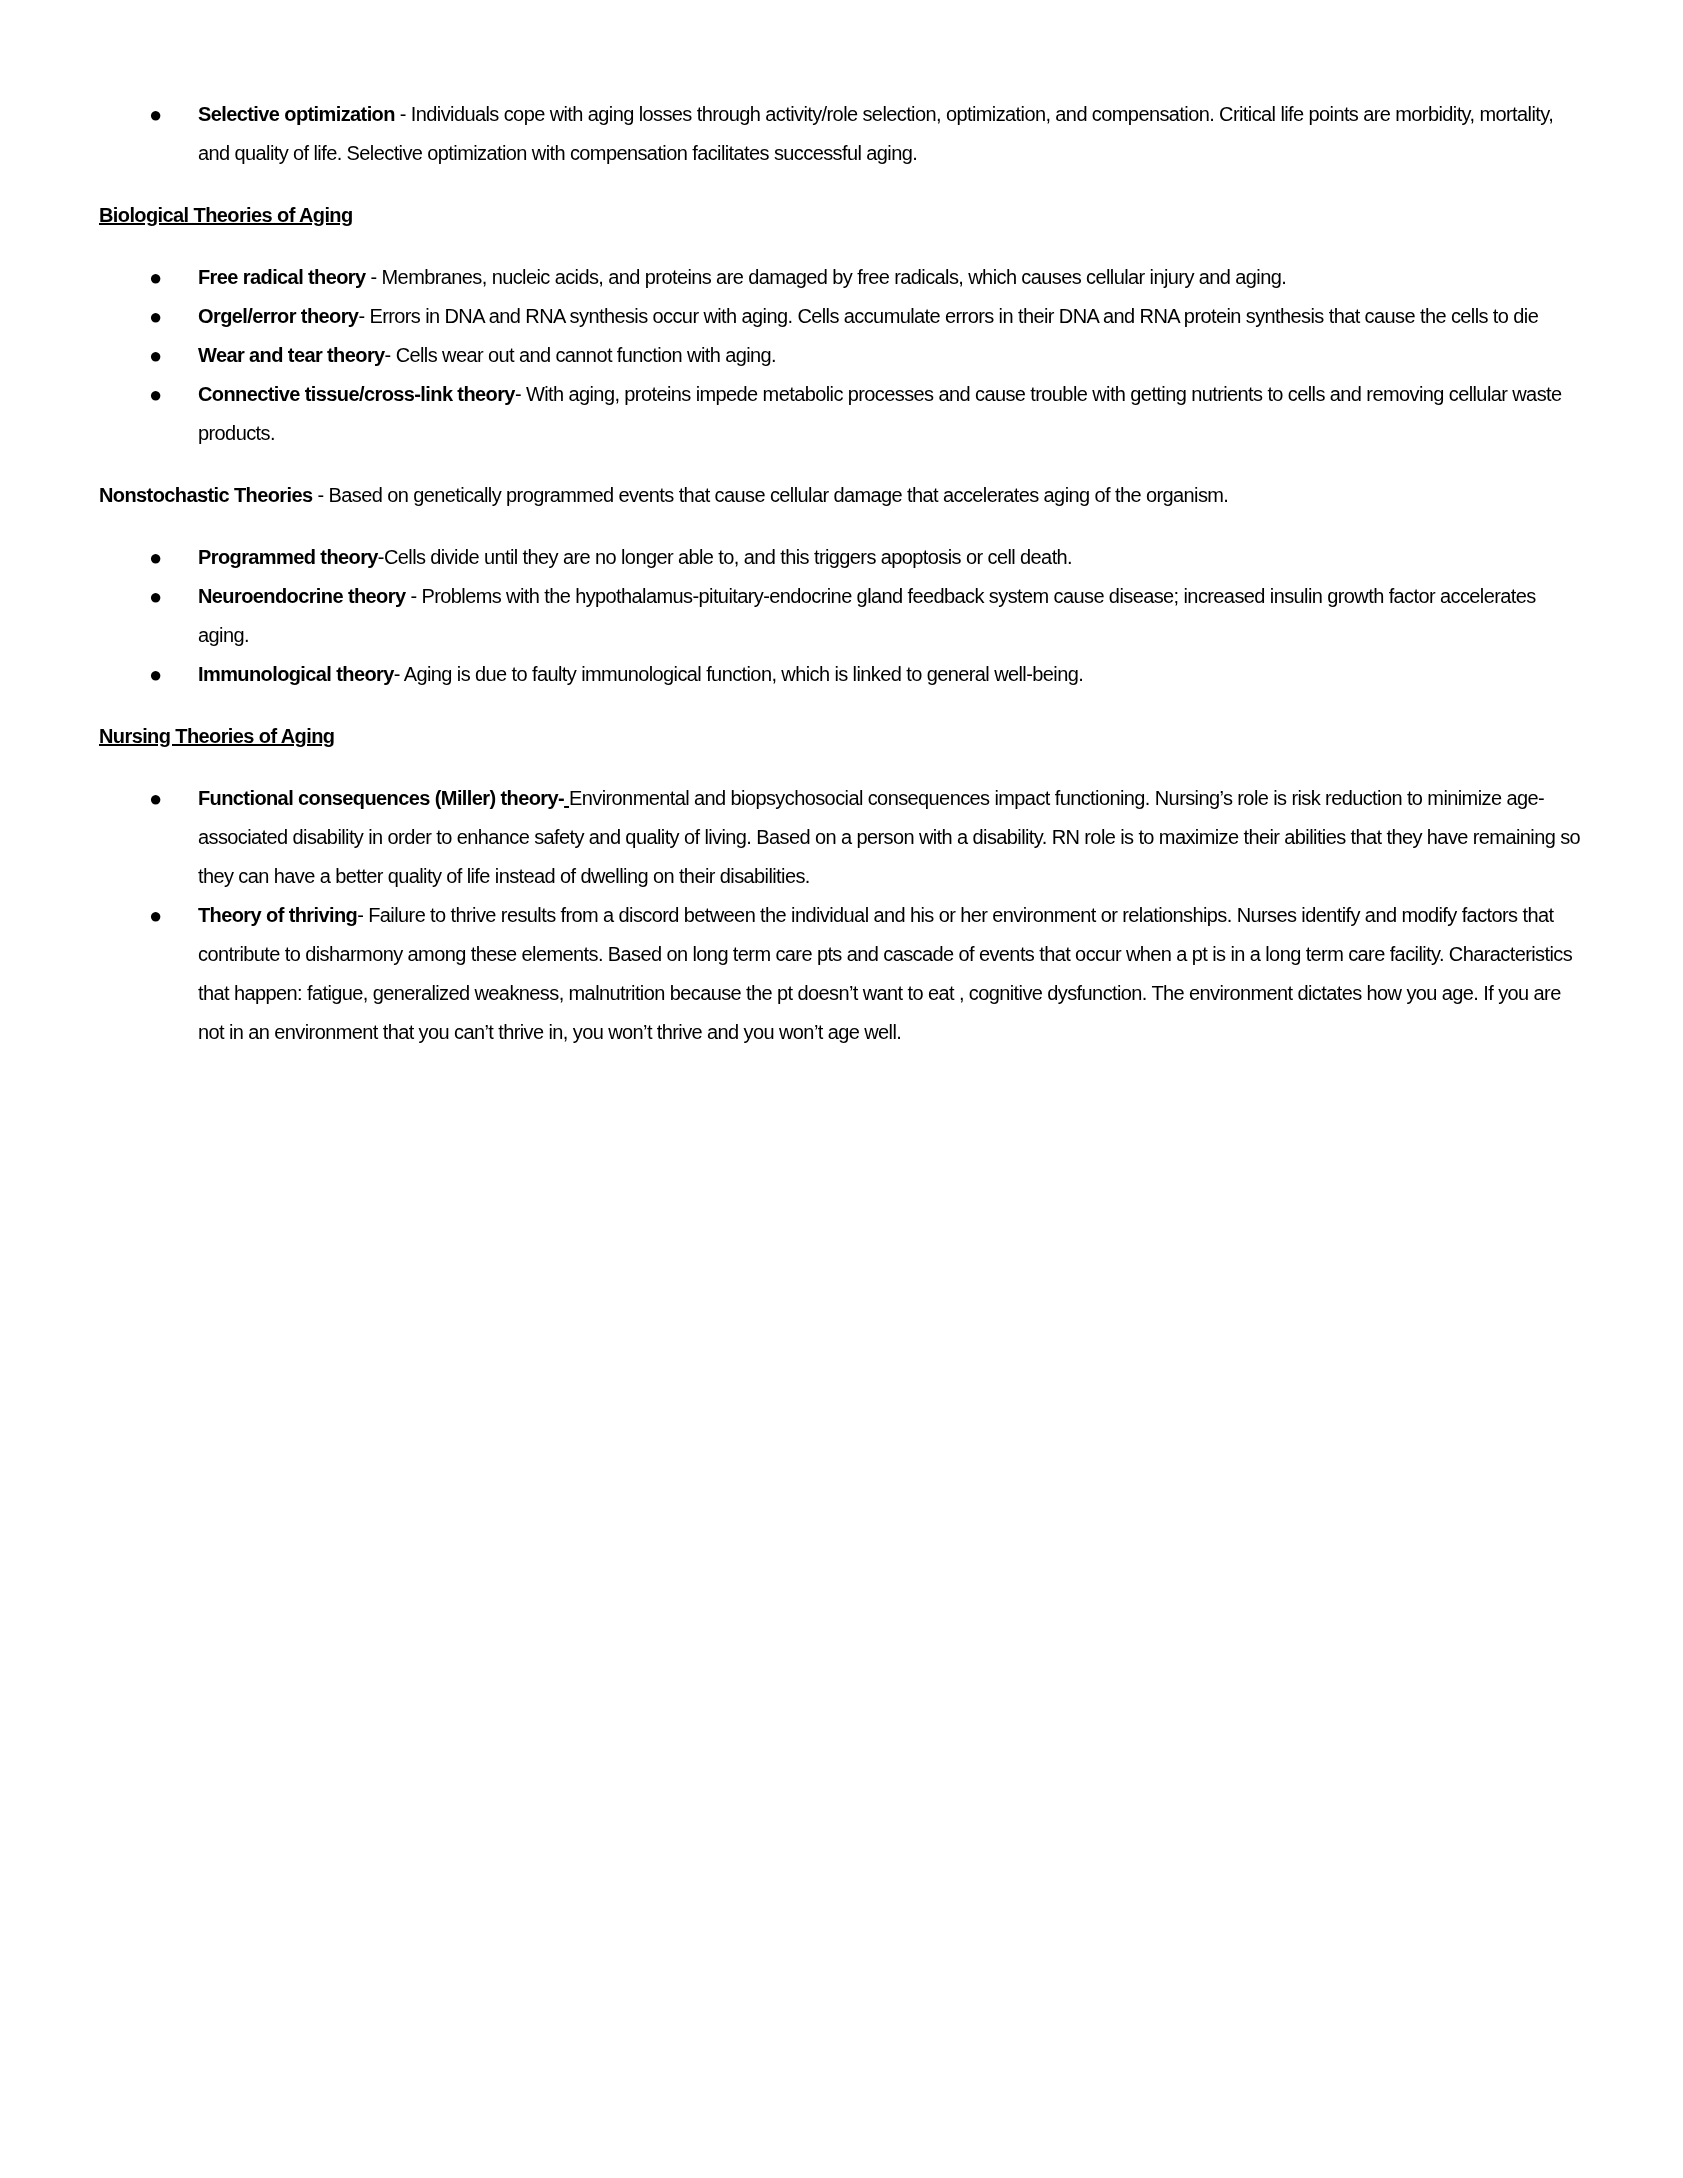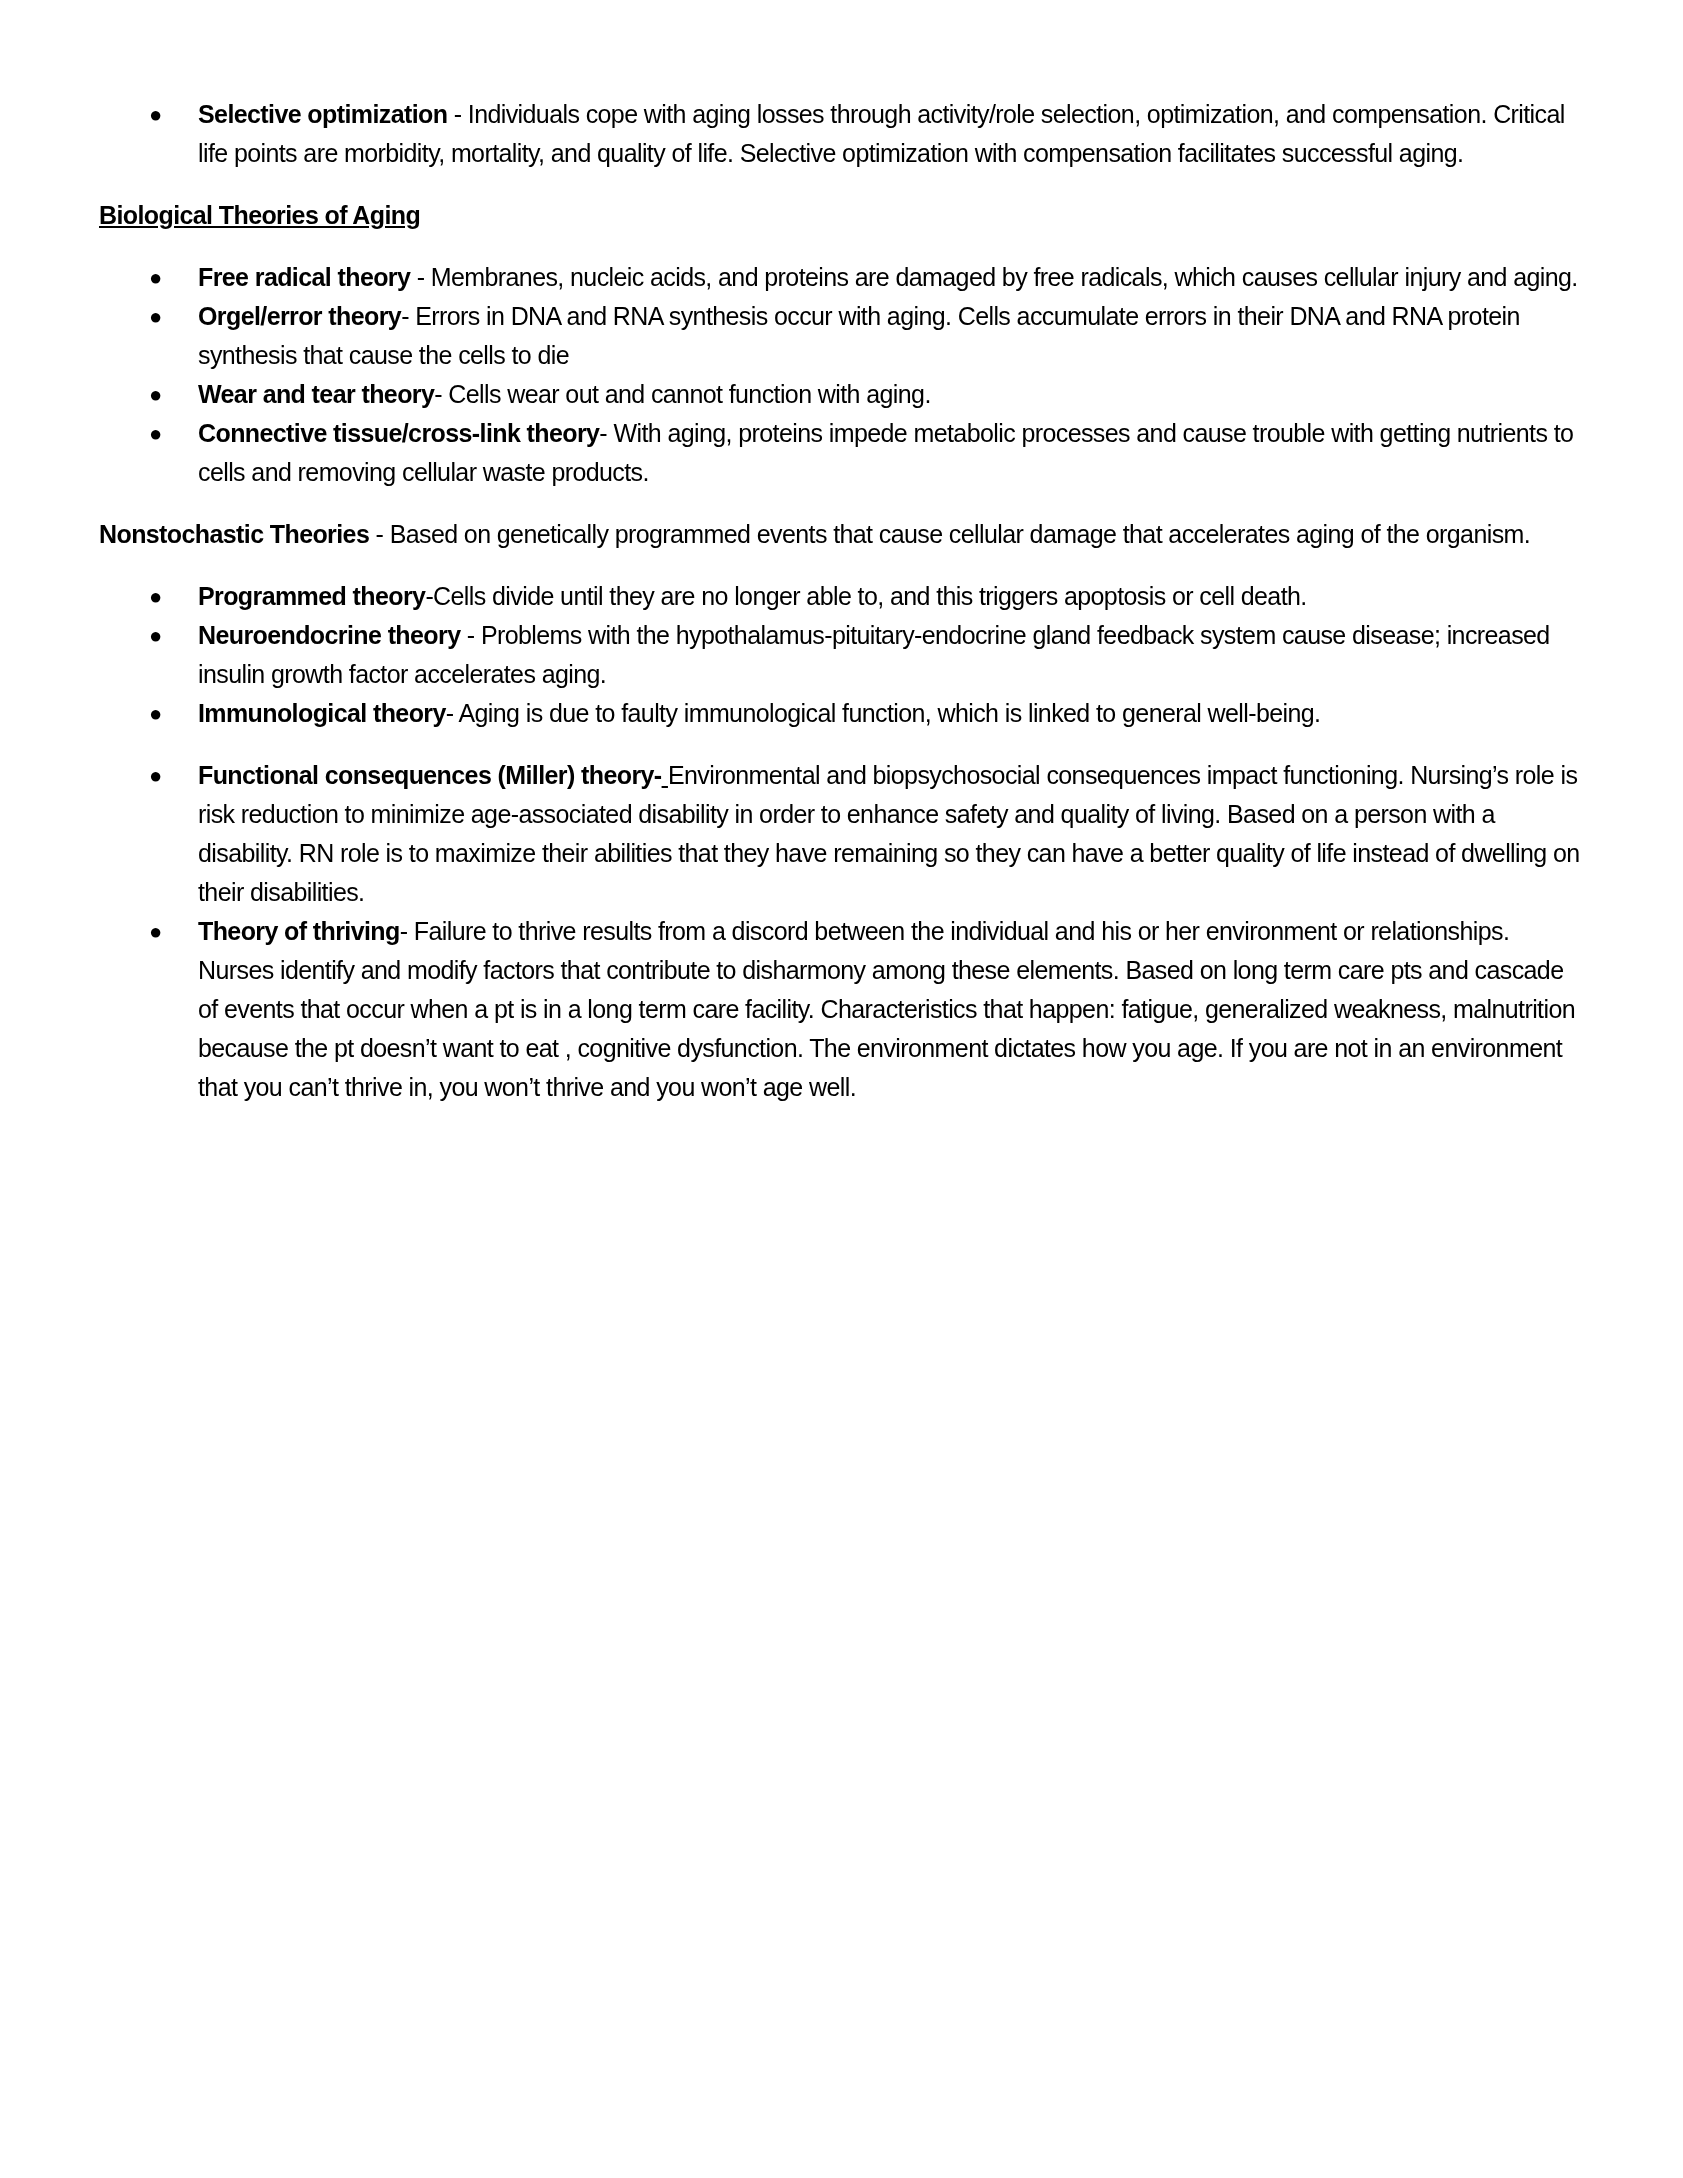--- a/index.html
+++ b/index.html
@@ -9,21 +9,21 @@
       overflow: hidden;
       font-family: "Liberation Sans", "DejaVu Sans", sans-serif;
       color: #000000;
     }
     .page {
       position: relative;
       width: 1683px;
       height: 2178px;
       box-sizing: border-box;
       padding: 95px 99px 0 99px;
-      font-size: 25px;
+      font-size: 20px;
       line-height: 39px;
       letter-spacing: -0.6px;
     }
     .para { margin: 0 0 23px 0; }
     .heading { margin: 0 0 23px 0; font-weight: bold; text-decoration: underline; }
     ul.bullets { list-style: none; margin: 0 0 23px 0; padding: 0; }
     ul.bullets > li { position: relative; padding-left: 99px; }
     ul.bullets > li::before {
       content: "\25CF";
       position: absolute;
@@ -64,20 +64,21 @@
   </ul>
 
   <p class="para"><span class="term">Nonstochastic Theories</span><span> - </span><span>Based on genetically programmed events that cause cellular damage that accelerates aging of the organism.</span></p>
 
   <ul class="bullets">
     <li><span class="term">Programmed theory</span><span>-</span><span>Cells divide until they are no longer able to, and this triggers apoptosis or cell death.</span></li>
     <li><span class="term">Neuroendocrine theory</span><span> - </span><span>Problems with the hypothalamus-pituitary-endocrine gland feedback system cause disease; increased insulin growth factor accelerates aging.</span></li>
     <li><span class="term">Immunological theory</span><span>- </span><span>Aging is due to faulty immunological function, which is linked to general well-being.</span></li>
   </ul>
 
+  <p class="heading">Nursing Theories of Aging</p>
 
   <ul class="bullets">
     <li><span class="term">Functional consequences (Miller) theory-</span><span class="term ul-space"> </span><span>Environmental and biopsychosocial consequences impact functioning. Nursing’s role is risk reduction to minimize age-associated disability in order to enhance safety and quality of living. Based on a person with a disability. RN role is to maximize their abilities that they have remaining so they can have a better quality of life instead of dwelling on their disabilities.</span></li>
     <li><span class="term">Theory of thriving</span><span>- </span><span>Failure to thrive results from a discord between the individual and his or her environment or relationships. Nurses identify and modify factors that contribute to disharmony among these elements. Based on long term care pts and cascade of events that occur when a pt is in a long term care facility. Characteristics that happen: fatigue, generalized weakness, malnutrition because the pt doesn’t want to eat , cognitive dysfunction. The environment dictates how you age. If you are not in an environment that you can’t thrive in, you won’t thrive and you won’t age well.</span></li>
   </ul>
 
 </div>
 
 
 </body></html>

